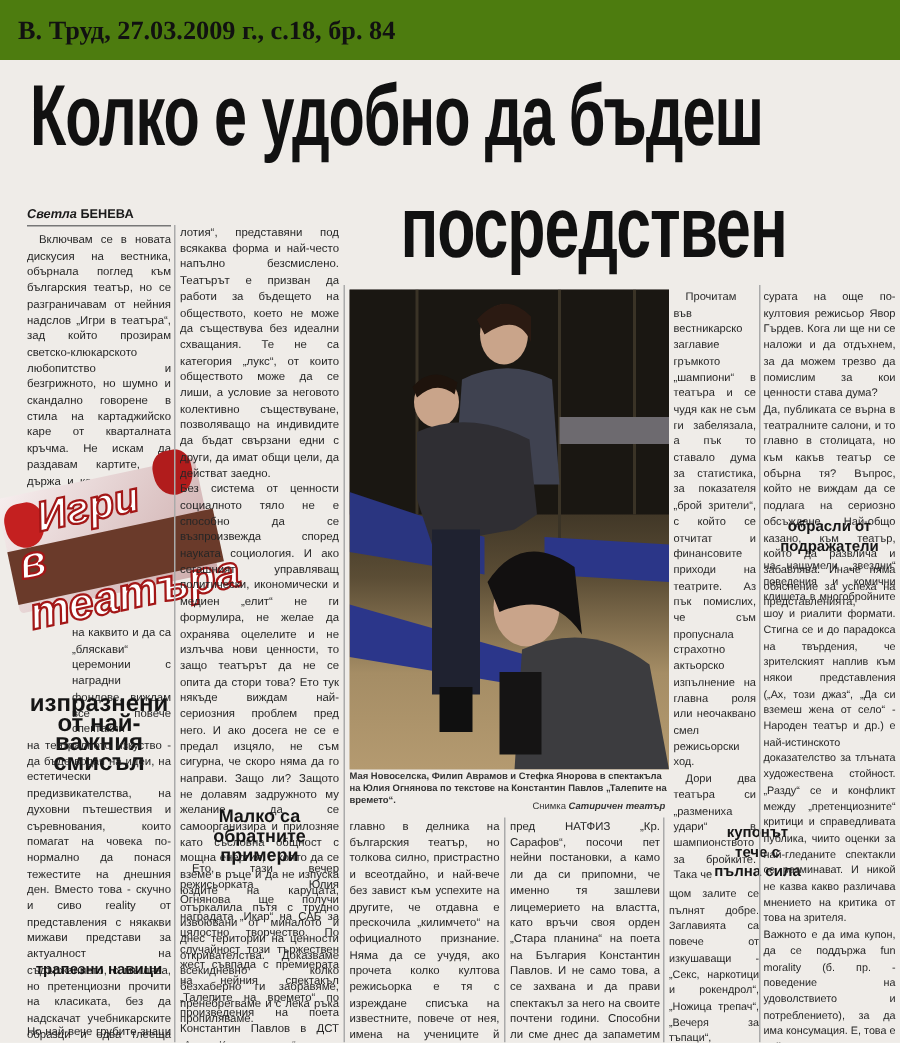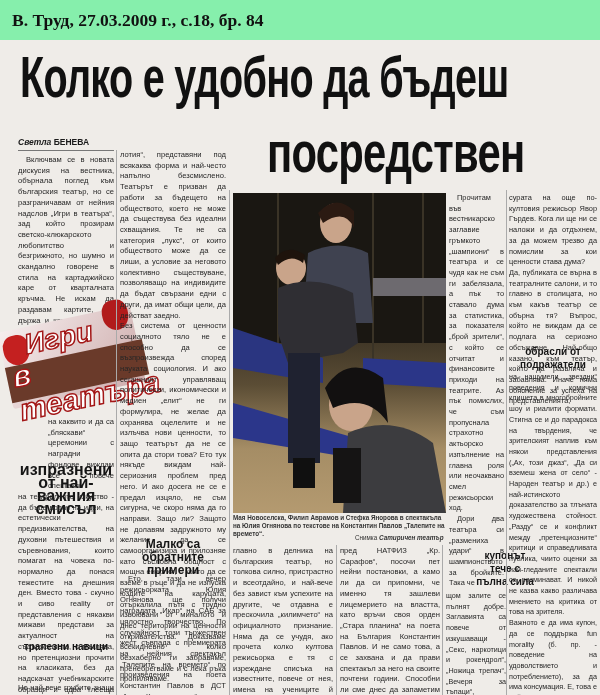--- a/index.html
+++ b/index.html
@@ -1,18 +1,18 @@
 <!DOCTYPE html>
 <html><head>
 <meta charset="utf-8">
 <style>
   * { box-sizing: border-box; margin: 0; padding: 0; }
   html, body { width: 600px; height: 695px; overflow: hidden; background: #f1efec; }
   body { position: relative; font-family: "Liberation Sans", sans-serif; color: #1a1a1a; }
-  .source-bar { position: absolute; left: 0; top: 0; width: 600px; height: 40px; background: #86efac; }
+  .source-bar { position: absolute; left: 0; top: 0; width: 600px; height: 40px; background: #4d7c0f; }
   .source { position: absolute; left: 12px; top: 10px; font-family: "Liberation Serif", serif; font-weight: bold; font-size: 17.5px; color: #111; }
   .paper { position: absolute; left: 0; top: 40px; width: 600px; height: 655px; background: #efece8; }
   .headline { position: absolute; font-family: "Liberation Sans", sans-serif; font-weight: bold; color: #111; transform-origin: left top; white-space: nowrap; letter-spacing: -1px; }
   .h1 { left: 20px; top: 43px; font-size: 55px; transform: scaleX(0.72) scaleY(1.05); }
   .h2 { left: 267px; top: 118px; font-size: 58px; transform: scaleX(0.72) scaleY(1.0); }
   .col { position: absolute; font-size: 7.6px; line-height: 10.7px; text-align: justify; color: #262626; }
   .col p { text-indent: 8px; }
   .col p.noind { text-indent: 0; }
   .author { position: absolute; left: 18px; top: 137px; font-size: 8.5px; font-weight: bold; color: #1a1a1a; }
   .author i { font-style: italic; font-weight: bold; }

